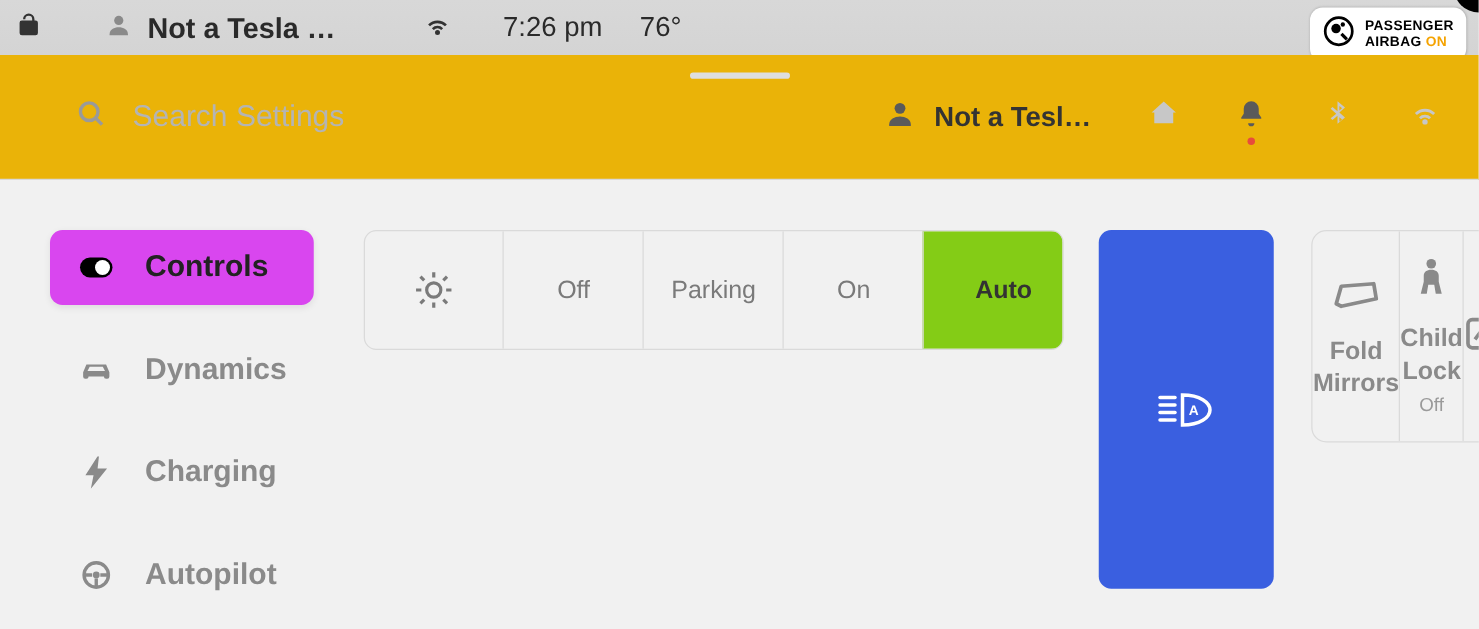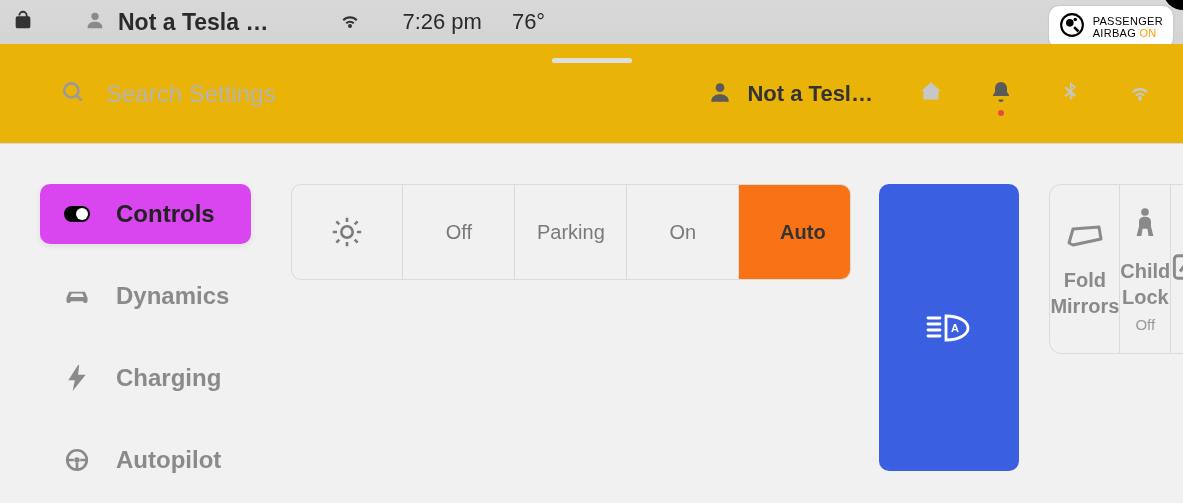--- a/index.html
+++ b/index.html
@@ -60,21 +60,21 @@
       background: #fff;
       border-radius: 10px;
       padding: 6px 10px;
       display: flex;
       align-items: center;
       gap: 8px;
       box-shadow: 0 0 2px rgba(0,0,0,0.2);
     }
     .airbag-text {
       font-size: 11px;
-      font-weight: 400;
+      font-weight: 700;
       line-height: 1.1;
       color: #000;
       letter-spacing: 0.3px;
     }
     .airbag-on { color: #f5a300; }
     .corner-notch {
       position: absolute;
       right: 0;
       top: -10px;
       width: 20px;
@@ -208,21 +208,21 @@
       display: flex;
       align-items: center;
       justify-content: center;
       font-size: 20px;
       font-weight: 500;
       color: #7a7a7a;
       border-left: 1px solid #dadada;
       cursor: pointer;
     }
     .lights-option.selected {
-      background: #f97316;
+      background: #84cc16;
       color: #333;
       font-weight: 600;
       padding-left: 16px;
     }
     .auto-high-beam {
       width: 140px;
       background: #3a5fe0;
       border-radius: 10px;
       display: flex;
       align-items: center;

